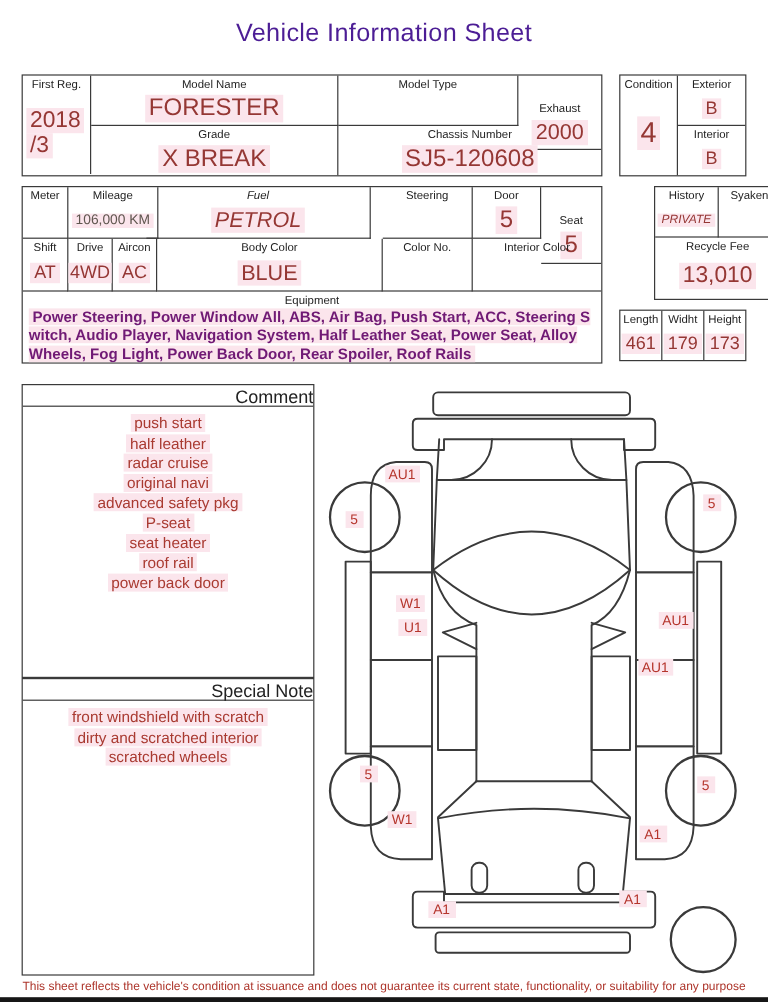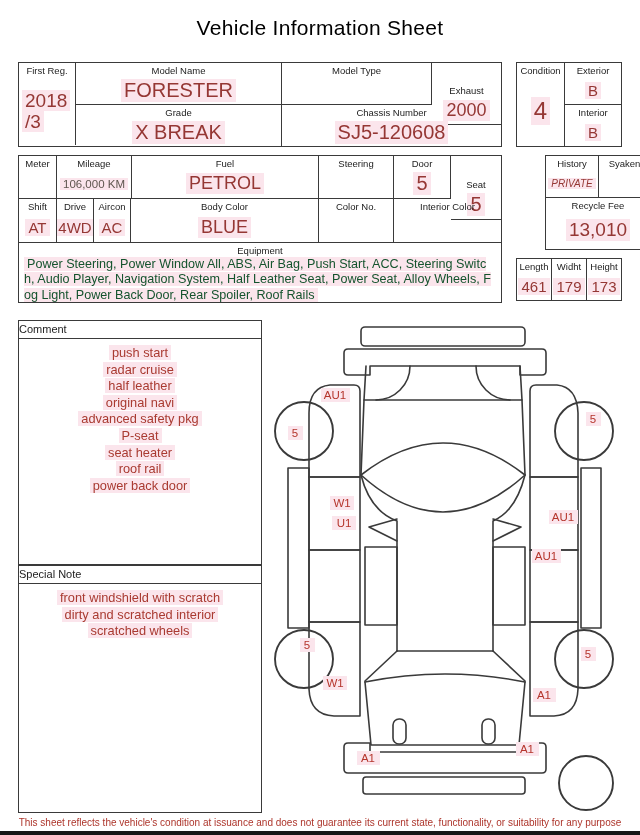--- a/index.html
+++ b/index.html
@@ -1,35 +1,35 @@
 <!DOCTYPE html>
 <html><head>
 <meta charset="utf-8">
 <style>
   html,body{margin:0;padding:0;background:#fff;}
   #page{position:relative;width:640px;height:835px;background:#fff;overflow:hidden;
         font-family:"Liberation Sans","DejaVu Sans",sans-serif;}
   .title{position:absolute;top:16px;left:0;right:0;text-align:center;font-size:21px;
-         color:#000000;letter-spacing:.3px;}
+         color:#4c1d95;letter-spacing:.3px;}
   .box{position:absolute;border:1.6px solid #3a3a3a;background:#fff;box-sizing:border-box;}
   .cell{position:absolute;box-sizing:border-box;display:flex;flex-direction:column;overflow:hidden;}
   .br{border-right:1.4px solid #3a3a3a;}
   .bb{border-bottom:1.4px solid #3a3a3a;}
   .lbl{font-size:9.5px;color:#222;text-align:center;padding-top:2px;white-space:nowrap;flex:0 0 auto;}
   .val{flex:1;display:flex;align-items:center;justify-content:center;color:#953734;}
   .hl{background:#fbe5ec;padding:0 3px;} .v18{font-size:18px;} .v17{font-size:20px;}
   .v15{font-size:15px;} .v24{font-size:24px;} .v19{font-size:19px;}
   .v11{font-size:10px;font-style:italic;}
   .val-mileage{font-size:11.5px;color:#5f564f;}
   .firstreg .val{flex-direction:column;align-items:flex-start;justify-content:center;
                  padding-left:3px;font-size:19px;line-height:21px;}
-  .equip-text{font-size:12.6px;line-height:15.4px;color:#14532d;text-align:left;
-              padding:1px 5px;word-break:break-all;}
-  .note-header{height:15px;border-bottom:1.4px solid #3a3a3a;font-size:11px;color:#222;
-               text-align:left;padding-top:2px;box-sizing:content-box;}
+  .equip-text{font-size:12.6px;line-height:15.4px;color:#701a75;text-align:left;
+              padding:1px 5px;word-break:break-all;font-weight:bold;}
+  .note-header{height:15px;border-bottom:1.4px solid #3a3a3a;font-size:15px;color:#222;
+               text-align:right;padding-top:2px;box-sizing:content-box;}
   .note-body{padding:6px 8px;}
   .note-line{font-size:12.8px;line-height:16.6px;color:#a93a31;text-align:center;}
   .footer{position:absolute;top:817px;left:0;right:0;text-align:center;font-size:10px;color:#ad352b;}
   .bottombar{position:absolute;top:831px;left:0;width:640px;height:4px;background:#161616;}
   svg .ln{fill:none;stroke:#3a3a3a;stroke-width:1.6;stroke-linejoin:round;stroke-linecap:round;}
   svg .whl{fill:none;stroke:#3a3a3a;stroke-width:1.9;}
   svg .hlr{fill:#fbe5ec;stroke:none;}
   svg text{font-family:"Liberation Sans","DejaVu Sans",sans-serif;font-size:11.5px;
            fill:#b5352c;text-anchor:middle;}
 </style>
@@ -105,21 +105,21 @@
     <div class="cell br bb" style="left:0;top:0;width:38px;height:43px;">
       <div class="lbl">Meter</div>
       <div class="val v11"></div>
     </div>
     <div class="cell br bb" style="left:38px;top:0;width:75px;height:43px;">
       <div class="lbl">Mileage</div>
       <div class="val val-mileage">
           <span class="hl">106,000 KM</span>
         </div>
     </div>
-    <div class="cell br bb" style="left:113px;top:0;width:187px;height:43px;">
+    <div class="cell br bb" style="left:103px;top:0;width:187px;height:43px;font-style:italic;">
       <div class="lbl">Fuel</div>
       <div class="val v18">
           <span class="hl">PETROL</span>
         </div>
     </div>
     <div class="cell br bb" style="left:300px;top:0;width:75px;height:43px;">
       <div class="lbl">Steering</div>
       <div class="val v11"></div>
     </div>
     <div class="cell br bb" style="left:375px;top:0;width:57px;height:43px;">
@@ -211,22 +211,22 @@
       <div class="val v15">
           <span class="hl">173</span>
         </div>
     </div>
   </div>
 
   <div class="box" style="left:18px;top:320px;width:244px;height:245px;">
     <div class="note-header">Comment</div>
     <div class="note-body">
       <div class="note-line"><span class="hl">push start</span></div>
+      <div class="note-line"><span class="hl">half leather</span></div>
       <div class="note-line"><span class="hl">radar cruise</span></div>
-      <div class="note-line"><span class="hl">half leather</span></div>
       <div class="note-line"><span class="hl">original navi</span></div>
       <div class="note-line"><span class="hl">advanced safety pkg</span></div>
       <div class="note-line"><span class="hl">P-seat</span></div>
       <div class="note-line"><span class="hl">seat heater</span></div>
       <div class="note-line"><span class="hl">roof rail</span></div>
       <div class="note-line"><span class="hl">power back door</span></div>
     </div>
   </div>
 
   <div class="box" style="left:18px;top:565px;width:244px;height:248px;">

